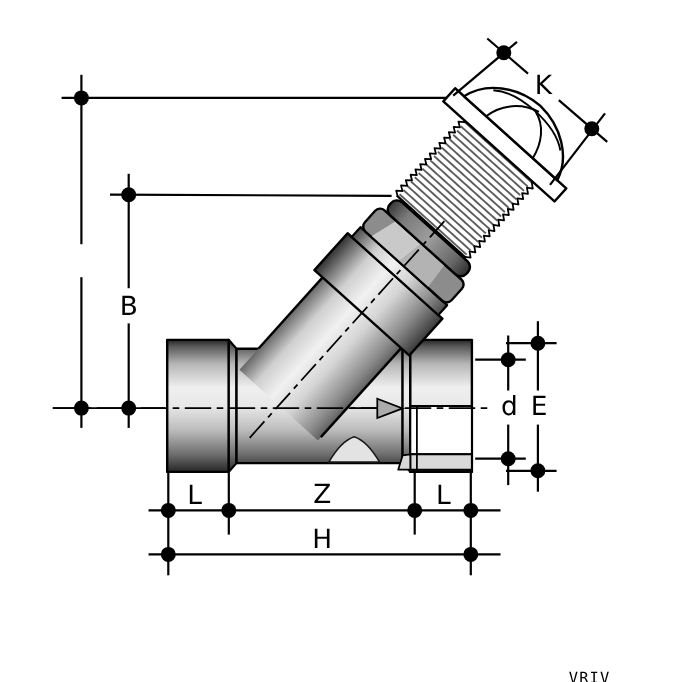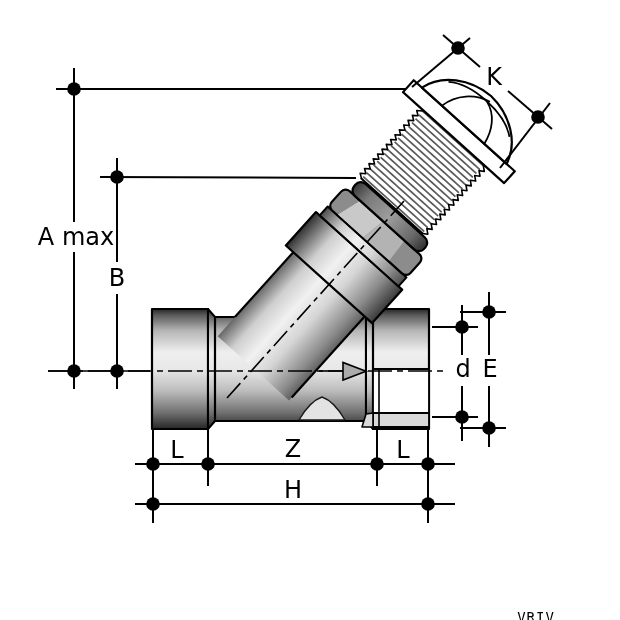--- a/index.html
+++ b/index.html
@@ -165,21 +165,20 @@
     </g>
 
     <g>
       <line x1="135" y1="504" x2="455" y2="504"></line>
       <circle cx="153" cy="504" r="6.8" stroke="none"></circle>
           <circle cx="428" cy="504" r="6.8" stroke="none"></circle>
     </g>
   </g>
 </svg>
 
-<div class="dim-label" style="left:76px; top:237px;">A max</div>
 <div class="dim-label" style="left:117px;top:278px;">B</div>
 <div class="dim-label" style="left:494px;top:77px;">K</div>
 <div class="dim-label" style="left:463px;top:369px;">d</div>
 <div class="dim-label" style="left:490px;top:369px;">E</div>
 <div class="dim-label" style="left:177px;top:450px;">L</div>
 <div class="dim-label" style="left:293px;top:449px;">Z</div>
 <div class="dim-label" style="left:403px;top:450px;">L</div>
 <div class="dim-label" style="left:293px;top:490px;">H</div>
 <div class="code-label" style="left:536px;top:585px;margin-top:32px;">VRIV</div>
 

